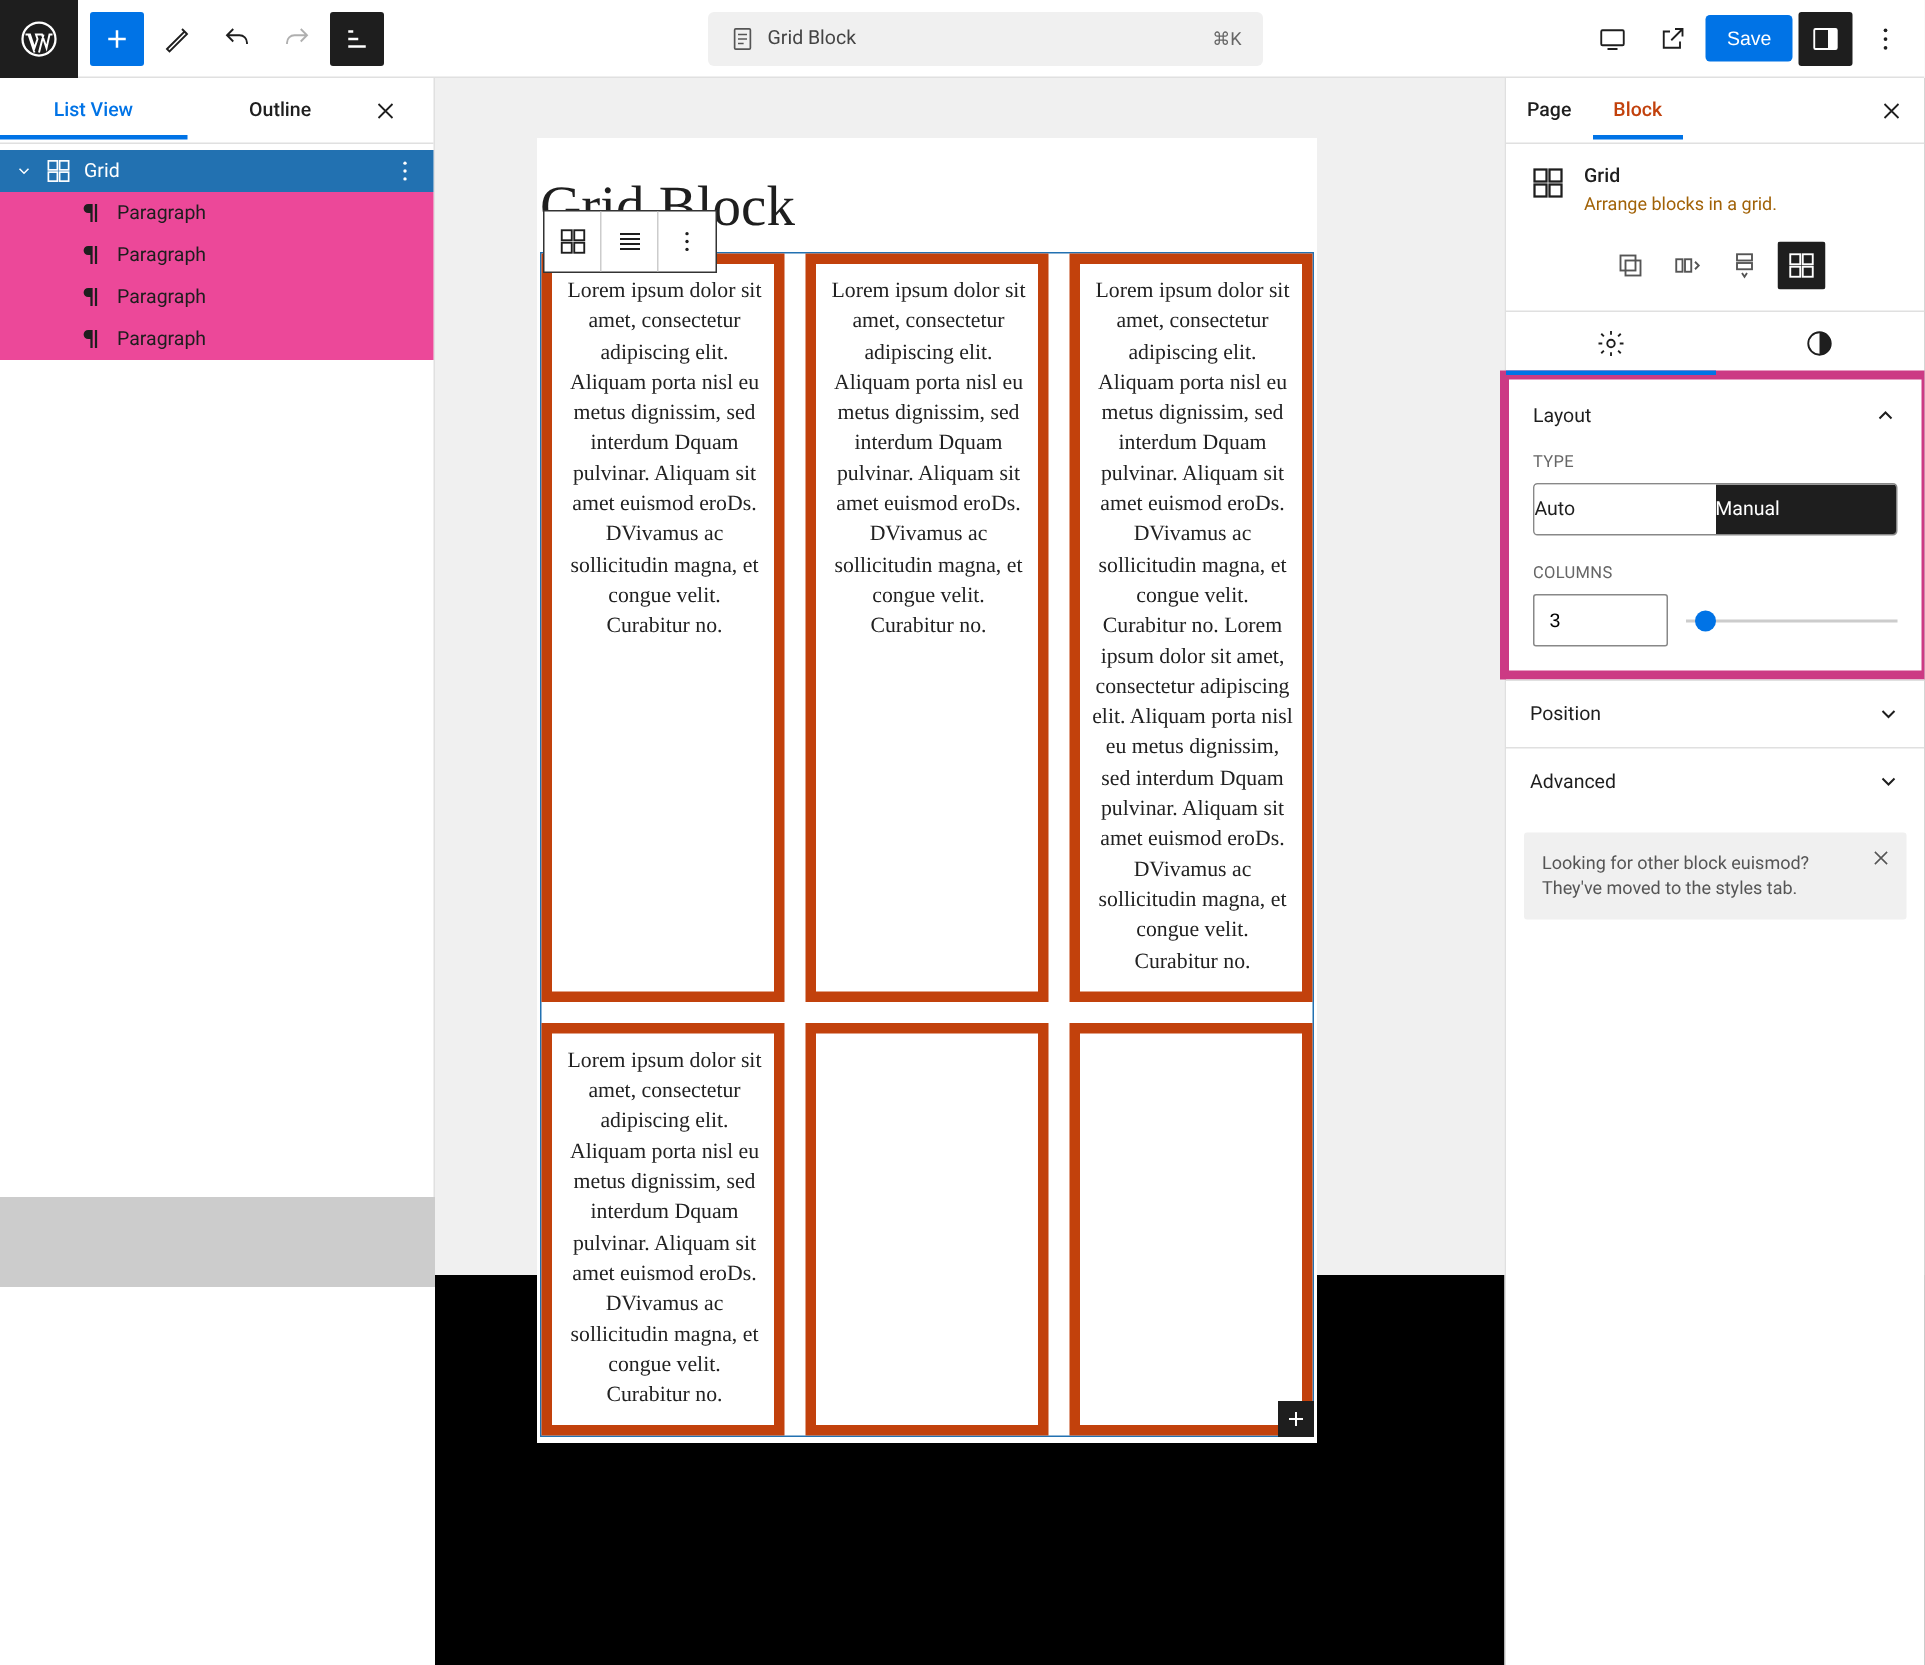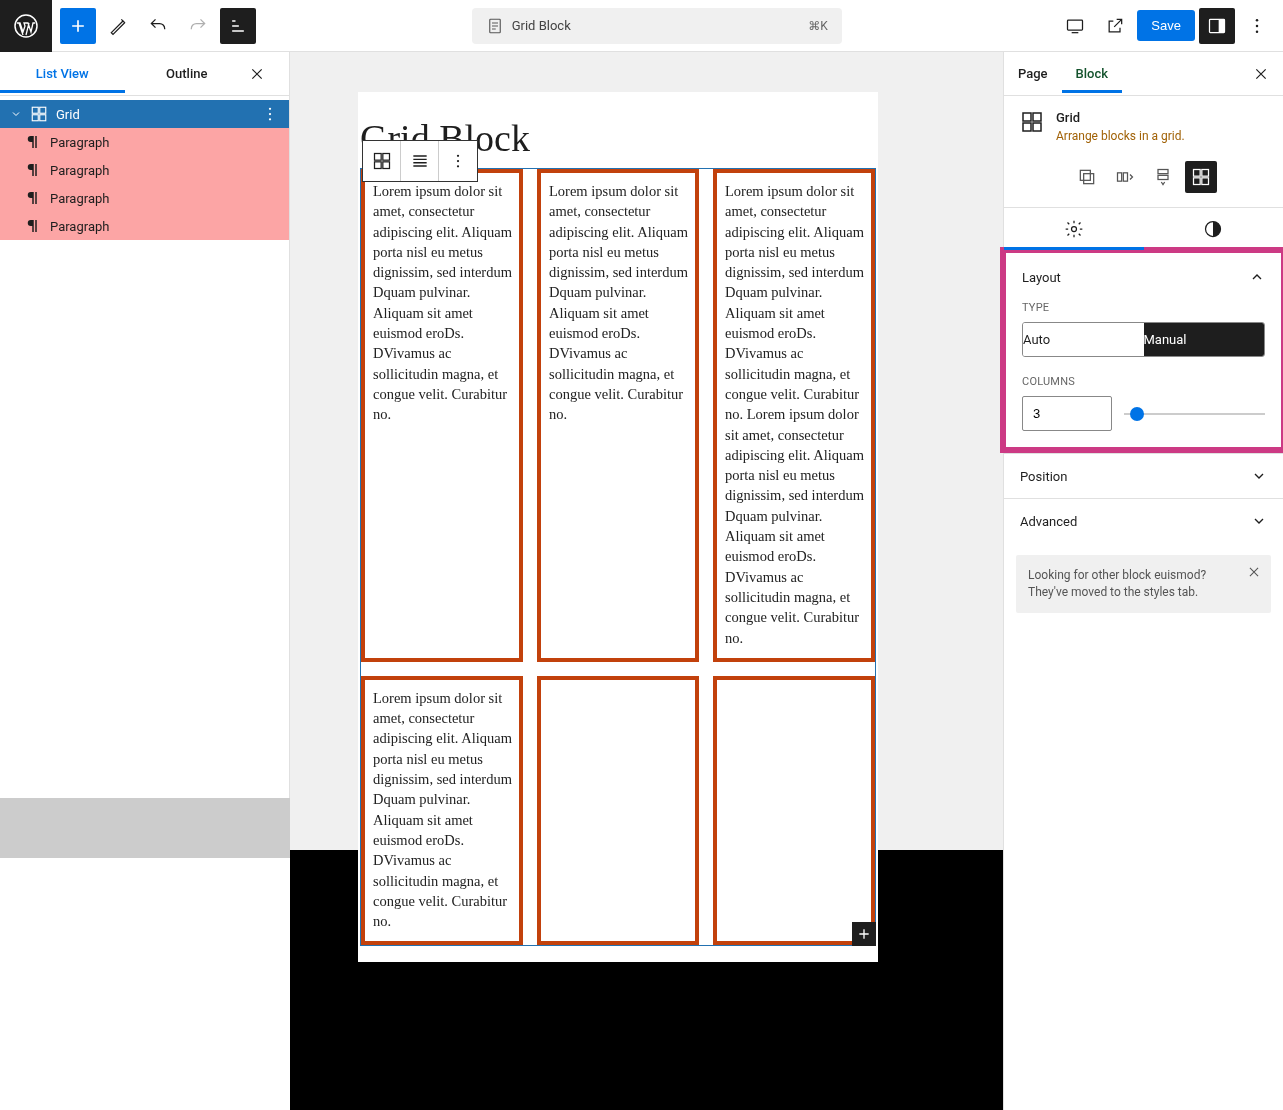--- a/index.html
+++ b/index.html
@@ -19,42 +19,42 @@
 
 
 .leftpanel { position: absolute; top: 52px; left: 0; width: 290px; height: 798px; border-right: 1px solid #e0e0e0; background: #fff; }
 .lp-tabs { display: flex; align-items: center; height: 44px; border-bottom: 1px solid #e0e0e0; position: relative; }
 .lp-tab { flex: 1; text-align: center; font-size: 13px; padding: 12px 0; font-weight: 500; }
 .lp-tab.active { color: #0073e6; box-shadow: inset 0 -3px 0 #0073e6; }
 .lp-close { width: 40px; text-align: center; cursor: pointer; }
 .tree { padding: 4px 0; }
 .tree-row { display: flex; align-items: center; height: 28px; padding: 0 10px; gap: 8px; font-size: 13px; }
 .tree-row.sel { background: #2271b1; color: #fff; }
-.tree-row.child { padding-left: 24px; background: #fca5a5; }
+.tree-row.child { padding-left: 52px; background: #ec4899; }
 .tree-dots { margin-left: auto; }
 
 
 .canvas-wrap { position: absolute; top: 52px; left: 290px; right: 0; bottom: 0; background: #000; }
 .canvas-gray { position: absolute; top: 0; left: 0; right: 0; height: 798px; background: #f0f0f0; }
 .gray-bottom { position: absolute; top: 798px; left: 0; width: 290px; height: 60px; background: #ccc; z-index: 5; }
 .page-sheet { position: absolute; top: 40px; left: 68px; width: 520px; background: #fff; min-height: 870px; z-index: 3; }
 .page-title { font-family: Georgia, serif; font-size: 38px; font-weight: 400; padding: 24px 0 8px 0; margin: 0 2px 0 2px; }
 .block-toolbar { position: absolute; top: 88px; left: 72px; display: flex; background: #fff; border: 1px solid #333; z-index: 10; }
 .bt-cell { width: 38px; height: 40px; display: flex; align-items: center; justify-content: center; border-right: 1px solid #ccc; }
 .bt-cell:last-child { border-right: none; }
 .grid-outer { border: 1.5px solid #2271b1; margin: 0 2px; display: grid; grid-template-columns: repeat(3, 1fr); gap: 14px; padding: 0; position: relative; }
-.grid-cell { border: 4px solid #c2410c; padding: 8px 6px 10px 8px; font-size: 14.5px; font-family: Georgia, serif; line-height: 1.4; color: #222; min-height: 100px; }
+.grid-cell { border: 7px solid #c2410c; padding: 8px 6px 10px 8px; font-size: 14.5px; font-family: Georgia, serif; line-height: 1.4; color: #222; min-height: 100px; text-align: center; }
 .grid-cell.empty { min-height: 230px; }
 .add-btn { position: absolute; bottom: -1px; right: -1px; width: 24px; height: 24px; background: #1e1e1e; display: flex; align-items: center; justify-content: center; z-index: 4; }
 
 
 .rightpanel { position: absolute; top: 52px; right: 0; width: 280px; bottom: 0; background: #fff; border-left: 1px solid #e0e0e0; z-index: 6; }
 .rp-tabs { display: flex; align-items: center; height: 44px; border-bottom: 1px solid #e0e0e0; }
 .rp-tab { padding: 12px 14px; font-size: 13px; font-weight: 500; }
-.rp-tab.active { color: #14532d; box-shadow: inset 0 -3px 0 #0073e6; }
+.rp-tab.active { color: #c2410c; box-shadow: inset 0 -3px 0 #0073e6; }
 .rp-close { margin-left: auto; padding: 0 14px; cursor: pointer; }
 .rp-block-header { display: flex; gap: 12px; padding: 14px 16px 12px 16px; }
 .rp-desc { font-size: 12px; color: #a16207; margin-top: 4px; }
 .rp-variants { display: flex; gap: 6px; justify-content: center; padding: 6px 0 14px 0; }
 .var-btn { width: 32px; height: 32px; border: 1px solid transparent; border-radius: 2px; display: flex; align-items: center; justify-content: center; }
 .var-btn.active { background: #1e1e1e; }
 .rp-subtabs { display: flex; height: 44px; border-top: 1px solid #e0e0e0; border-bottom: 1px solid #e0e0e0; }
 .rp-subtab { flex: 1; display: flex; align-items: center; justify-content: center; }
 .rp-subtab.active { box-shadow: inset 0 -3px 0 #0073e6; }
 .hl-box { border: 6px solid #cc3a84; margin: -4px 0 0 -4px; padding: 4px 0 16px 0; width: calc(100% + 8px); }

